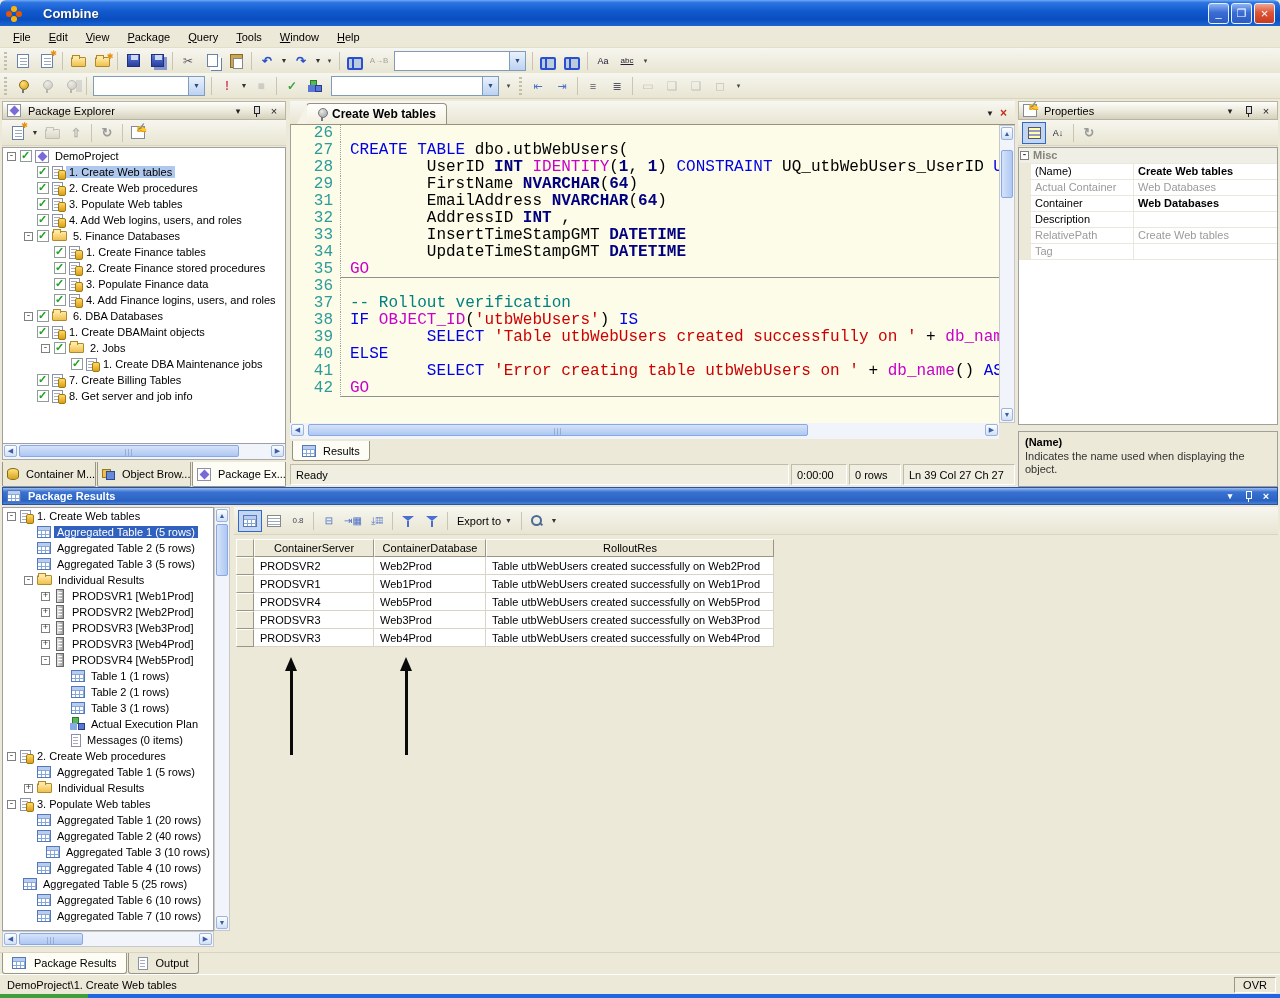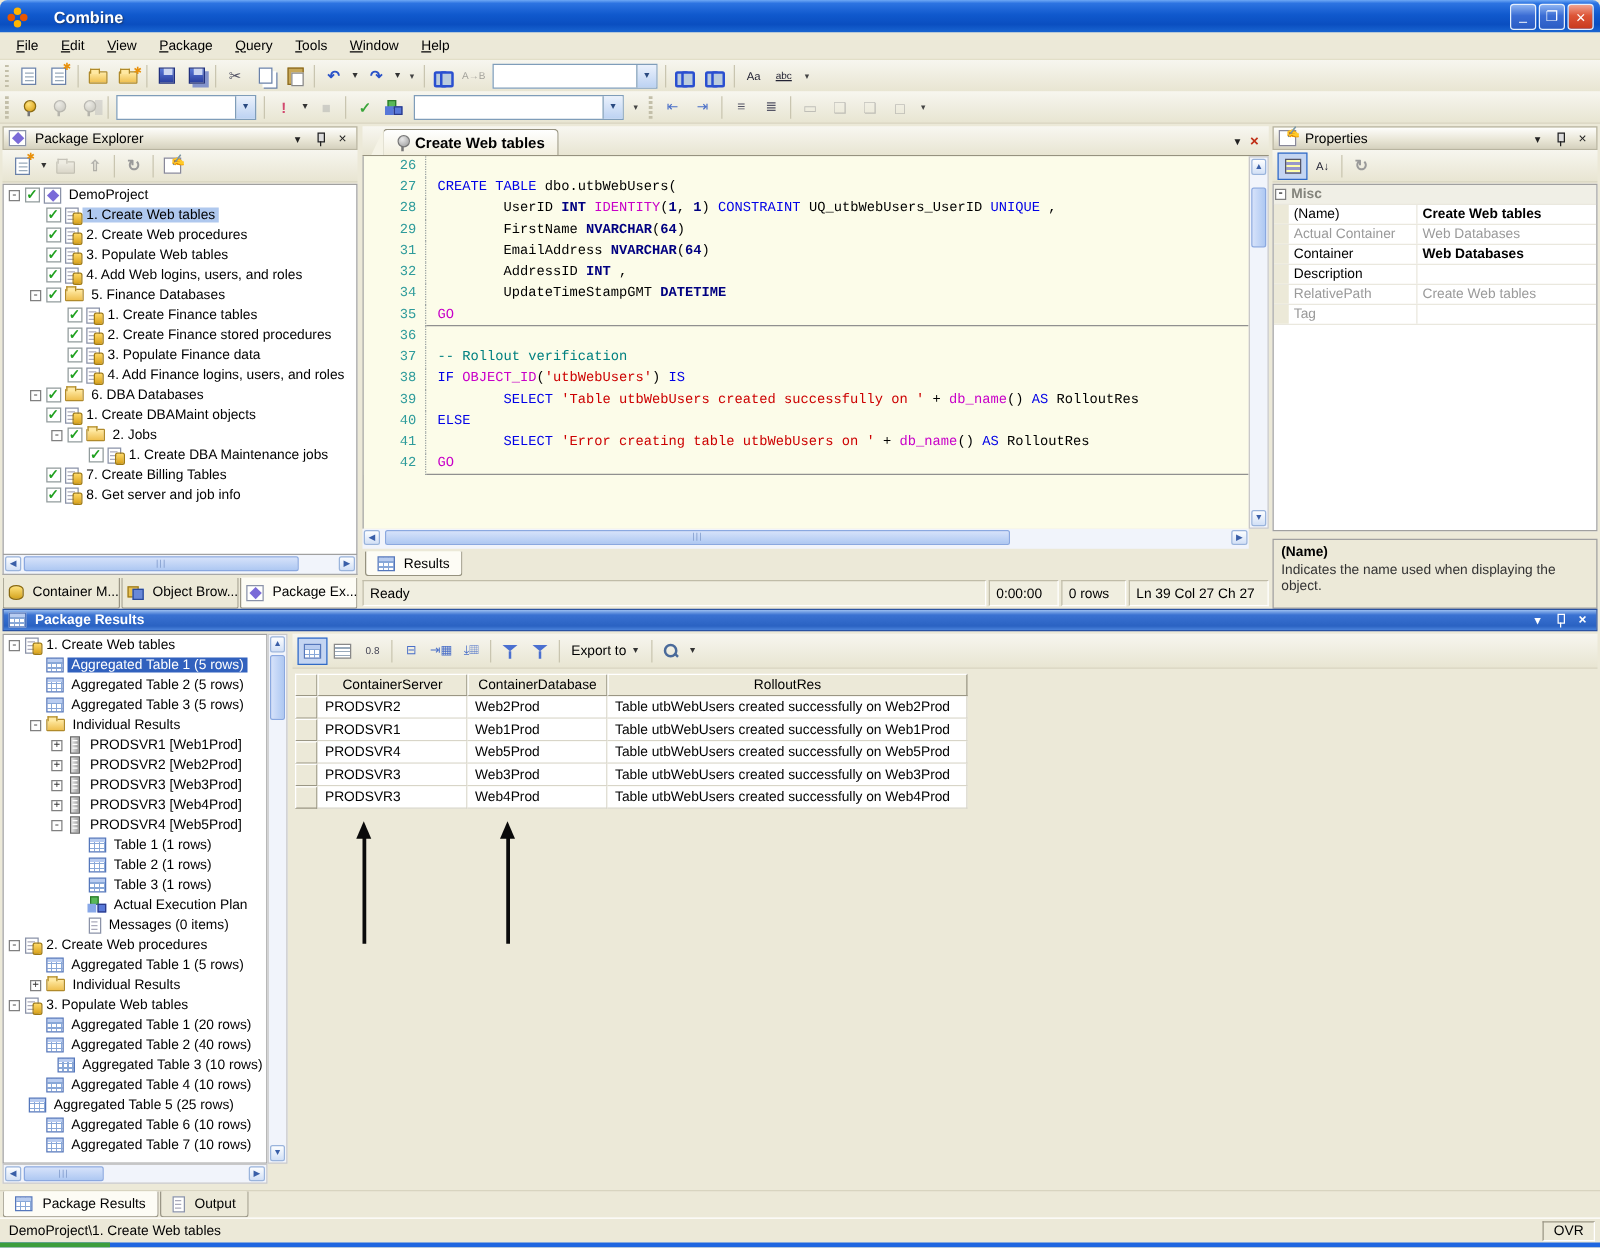--- a/index.html
+++ b/index.html
@@ -142,21 +142,21 @@
 .side-tab { flex:1; display:flex; align-items:center; gap:4px; padding:0 4px; border:1px solid #9a9686; border-top:none; border-radius:0 0 2px 2px; background:#ECE9D8; overflow:hidden; white-space:nowrap; }
 .side-tab.active { background:#FDFCF5; }
 
 
 #ed-panel { left:290px; top:101px; width:725px; height:386px; }
 #ed-tabstrip { position:absolute; left:0; top:0; width:725px; height:24px; background:linear-gradient(180deg,#F8F7F1,#E8E5D2); border-bottom:1px solid #96927f; display:flex; align-items:flex-end; }
 #ed-tab { height:21px; margin-left:16px; background:linear-gradient(180deg,#FFFFFF,#F2EFDE); border:1px solid #96927f; border-bottom:none; border-radius:4px 4px 0 0; display:flex; align-items:center; gap:5px; padding:0 10px; font-weight:bold; font-size:12px; position:relative; }
 #ed-tab::before { content:""; position:absolute; left:-10px; bottom:0; width:0; height:0; border-bottom:21px solid #F5F3E6; border-left:10px solid transparent; }
 #ed-tabbtns { margin-left:auto; display:flex; align-items:center; gap:6px; padding:0 8px 4px 0; }
 #code-wrap { position:absolute; left:0; top:24px; width:709px; height:298px; background:#FCFCE9; border-left:1px solid #A0A0A0; overflow:hidden; }
-.cl { height:17px; display:flex; white-space:pre; font-family:"Liberation Mono",monospace; font-size:11px; line-height:17px; }
+.cl { height:17px; display:flex; white-space:pre; font-family:"Liberation Mono",monospace; font-size:16px; line-height:17px; }
 .gut { width:50px; flex:none; color:#2E9B9B; text-align:right; padding-right:7px; border-right:1px dotted #98A0A0; background:#FCFCE9; }
 .ctext { padding-left:9px; flex:1; overflow:hidden; }
 .cl.gosep .ctext { border-bottom:1px solid #909090; }
 .k { color:#0000E6; } .t { color:#000080; font-weight:bold; } .f { color:#C800C8; }
 .s { color:#CC0000; } .c { color:#008080; } .g { color:#9a9a9a; }
 .n { color:#000080; font-weight:bold; } .p { color:#000; }
 #ed-vscroll { left:709px; top:24px; width:16px; height:298px; border:1px solid #C8C8C8; }
 #ed-hscroll { left:0; top:322px; width:709px; height:16px; }
 #res-tabstrip { position:absolute; left:0; top:340px; width:725px; height:22px; background:#ECE9D8; display:flex; align-items:flex-start; }
 #res-tab { height:20px; margin-left:2px; background:#FDFCF5; border:1px solid #96927f; border-top:none; border-radius:0 0 3px 3px; display:flex; align-items:center; gap:4px; padding:0 9px; font-size:11px; }
@@ -529,20 +529,21 @@
       <span style="color:#c03018;font-weight:bold;font-size:12px">×</span>
     </span>
   </div>
   <div id="code-wrap">
       <div class="cl"><span class="gut">26</span><span class="ctext"></span></div>
       <div class="cl"><span class="gut">27</span><span class="ctext"><span class="k">CREATE TABLE </span><span class="p">dbo.utbWebUsers(</span></span></div>
       <div class="cl"><span class="gut">28</span><span class="ctext"><span class="p">        UserID </span><span class="t">INT </span><span class="f">IDENTITY</span><span class="p">(</span><span class="n">1</span><span class="p">, </span><span class="n">1</span><span class="p">) </span><span class="k">CONSTRAINT </span><span class="p">UQ_utbWebUsers_UserID </span><span class="k">UNIQUE</span><span class="p"> ,</span></span></div>
       <div class="cl"><span class="gut">29</span><span class="ctext"><span class="p">        FirstName </span><span class="t">NVARCHAR</span><span class="p">(</span><span class="n">64</span><span class="p">) </span></span></div>
       <div class="cl"><span class="gut">31</span><span class="ctext"><span class="p">        EmailAddress </span><span class="t">NVARCHAR</span><span class="p">(</span><span class="n">64</span><span class="p">) </span></span></div>
       <div class="cl"><span class="gut">32</span><span class="ctext"><span class="p">        AddressID </span><span class="t">INT</span><span class="p"> ,</span></span></div>
+      <div class="cl"><span class="gut">33</span><span class="ctext"><span class="p">        InsertTimeStampGMT </span><span class="t">DATETIME </span></span></div>
       <div class="cl"><span class="gut">34</span><span class="ctext"><span class="p">        UpdateTimeStampGMT </span><span class="t">DATETIME </span></span></div>
       <div class="cl gosep"><span class="gut">35</span><span class="ctext"><span class="f">GO</span></span></div>
       <div class="cl"><span class="gut">36</span><span class="ctext"></span></div>
       <div class="cl"><span class="gut">37</span><span class="ctext"><span class="c">-- Rollout verification</span></span></div>
       <div class="cl"><span class="gut">38</span><span class="ctext"><span class="k">IF </span><span class="f">OBJECT_ID</span><span class="p">(</span><span class="s">'utbWebUsers'</span><span class="p">) </span><span class="k">IS </span></span></div>
       <div class="cl"><span class="gut">39</span><span class="ctext"><span class="p">        </span><span class="k">SELECT </span><span class="s">'Table utbWebUsers created successfully on '</span><span class="p"> + </span><span class="f">db_name</span><span class="p">() </span><span class="k">AS </span><span class="p">RolloutRes</span></span></div>
       <div class="cl"><span class="gut">40</span><span class="ctext"><span class="k">ELSE</span></span></div>
       <div class="cl"><span class="gut">41</span><span class="ctext"><span class="p">        </span><span class="k">SELECT </span><span class="s">'Error creating table utbWebUsers on '</span><span class="p"> + </span><span class="f">db_name</span><span class="p">() </span><span class="k">AS </span><span class="p">RolloutRes</span></span></div>
       <div class="cl gosep"><span class="gut">42</span><span class="ctext"><span class="f">GO</span></span></div>
     </div>

